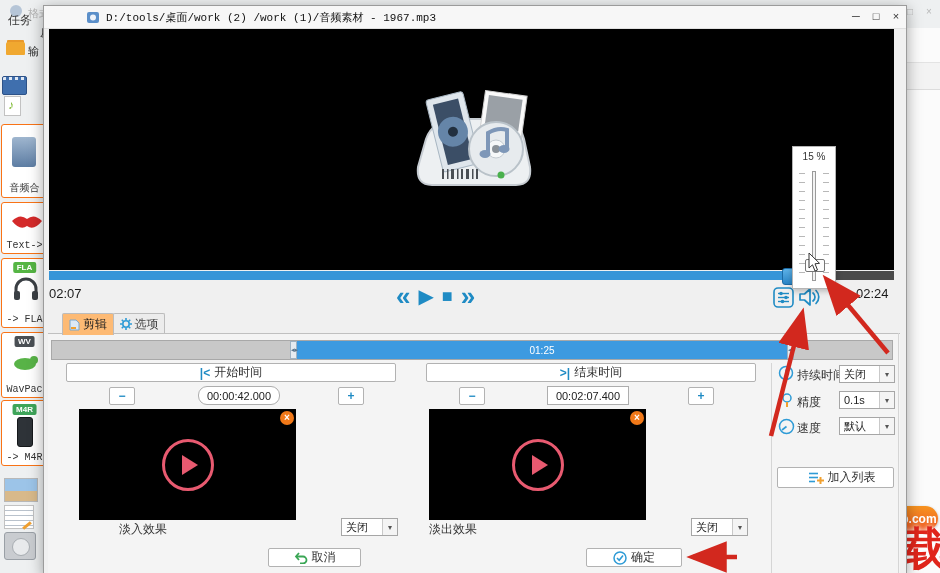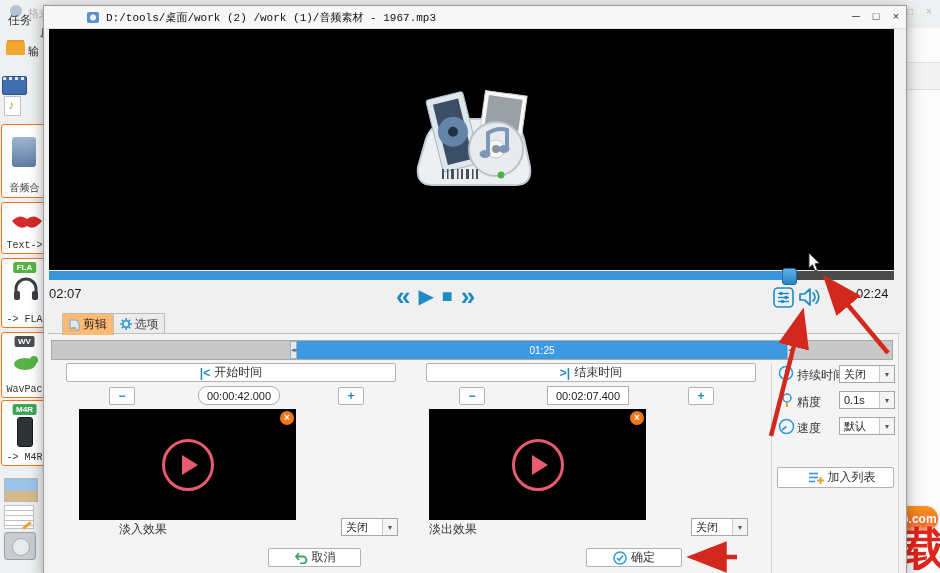--- a/index.html
+++ b/index.html
@@ -195,20 +195,27 @@
         </g>
         <circle cx="97" cy="88" r="3.5" fill="#49b04c"></circle>
       </svg>
     </div>
 
     <div class="abs seek">
       <div class="seek-fill" style="width:738px;"></div>
       <div class="seek-thumb" style="left:733px;"></div>
     </div>
 
+    <div class="abs volpop">
+      <span class="vol-label">15 %</span>
+      <div class="vol-ticks" style="left:6px;"></div>
+      <div class="vol-ticks" style="right:6px;"></div>
+      <div class="vol-track"></div>
+      <div class="vol-thumb"></div>
+    </div>
 
     <span class="abs time" style="left:5px;top:280px;">02:07</span>
     <div class="abs" style="left:352px;top:278px;display:flex;align-items:center;gap:8px;">
       <span class="pbtn" style="font-size:26px;font-weight:bold;">«</span>
       <span class="pbtn" style="font-size:20px;">▶</span>
       <span class="pbtn" style="font-size:18px;">■</span>
       <span class="pbtn" style="font-size:26px;font-weight:bold;">»</span>
     </div>
     <svg class="abs" style="left:729px;top:281px;" width="21" height="21">
       <rect x="1" y="1" width="19" height="19" rx="4" fill="none" stroke="#1f8bc4" stroke-width="1.6"></rect>

